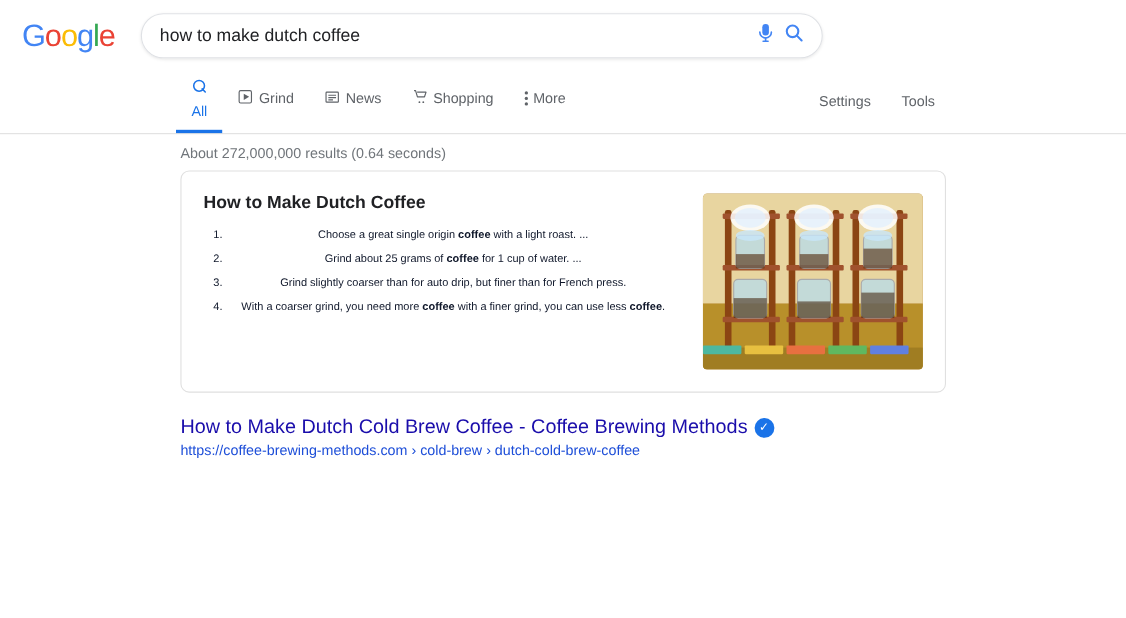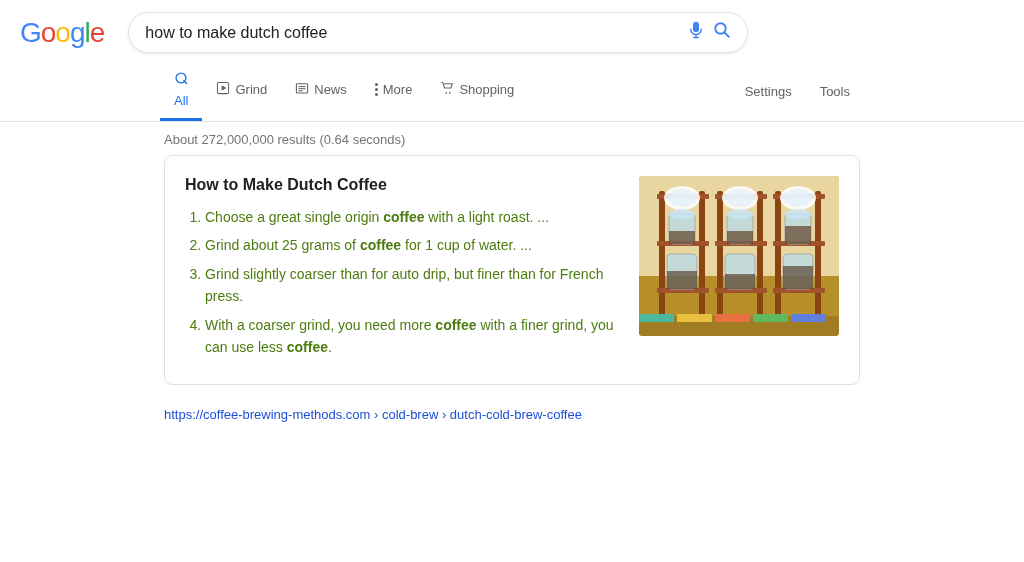--- a/index.html
+++ b/index.html
@@ -137,23 +137,24 @@
     }
     .featured-title {
       font-size: 16px;
       font-weight: 700;
       color: #202124;
       margin-bottom: 12px;
     }
     .featured-list {
       list-style: decimal;
       padding-left: 20px;
-      font-size: 14px;
-      color: #4d7c0f;
+      font-size: 10px;
+      color: #0f172a;
       line-height: 1.6;
+      text-align: center;
     }
     .featured-list li {
       margin-bottom: 6px;
     }
     .featured-more {
       margin-top: 12px;
       font-size: 14px;
       color: #1a0dab;
       cursor: pointer;
     }
@@ -275,36 +276,36 @@
       <svg width="14" height="14" viewBox="0 0 20 20" fill="none">
         <rect x="2" y="4" width="16" height="13" rx="1" stroke="#5f6368" stroke-width="1.5"></rect>
         <line x1="5" y1="8" x2="15" y2="8" stroke="#5f6368" stroke-width="1.5"></line>
         <line x1="5" y1="11" x2="15" y2="11" stroke="#5f6368" stroke-width="1.5"></line>
         <line x1="5" y1="14" x2="11" y2="14" stroke="#5f6368" stroke-width="1.5"></line>
       </svg>
     </span>
     <span>News</span>
   </div>
   <div class="nav-tab">
-    <span class="vert-dots">
-      <span></span>
-        <span></span>
-        <span></span>
-    </span>
-    <span>More</span>
-  </div>
-  <div class="nav-tab">
     <span class="tab-icon">
       <svg width="14" height="14" viewBox="0 0 20 20" fill="none">
         <path d="M2 2h2l2.4 8h9.2l2-6H6" stroke="#5f6368" stroke-width="1.5" fill="none" stroke-linejoin="round"></path>
         <circle cx="9" cy="17" r="1.2" fill="#5f6368"></circle>
         <circle cx="14" cy="17" r="1.2" fill="#5f6368"></circle>
       </svg>
     </span>
     <span>Shopping</span>
+  </div>
+  <div class="nav-tab">
+    <span class="vert-dots">
+      <span></span>
+        <span></span>
+        <span></span>
+    </span>
+    <span>More</span>
   </div>
   <div class="nav-tab-settings">
     <span>Settings</span>
   </div>
   <div class="nav-tab-tools">
     <span>Tools</span>
   </div>
 </div>
 
 <div class="results-info">
@@ -396,16 +397,20 @@
         <rect x="0" y="138" width="35" height="8" fill="#4db8a0" rx="1"></rect>
         <rect x="38" y="138" width="35" height="8" fill="#e8c040" rx="1"></rect>
         <rect x="76" y="138" width="35" height="8" fill="#e87040" rx="1"></rect>
         <rect x="114" y="138" width="35" height="8" fill="#60b860" rx="1"></rect>
         <rect x="152" y="138" width="35" height="8" fill="#6080e0" rx="1"></rect>
       </svg>
     </div>
   </div>
 
   <div class="result-item">
+    <div class="result-title">
+      <span>How to Make Dutch Cold Brew Coffee - Coffee Brewing Methods</span>
+      <span class="verified-badge">✓</span>
+    </div>
     <div class="result-url">https://coffee-brewing-methods.com › cold-brew › dutch-cold-brew-coffee</div>
   </div>
 
 </div>
 
 </body></html>

